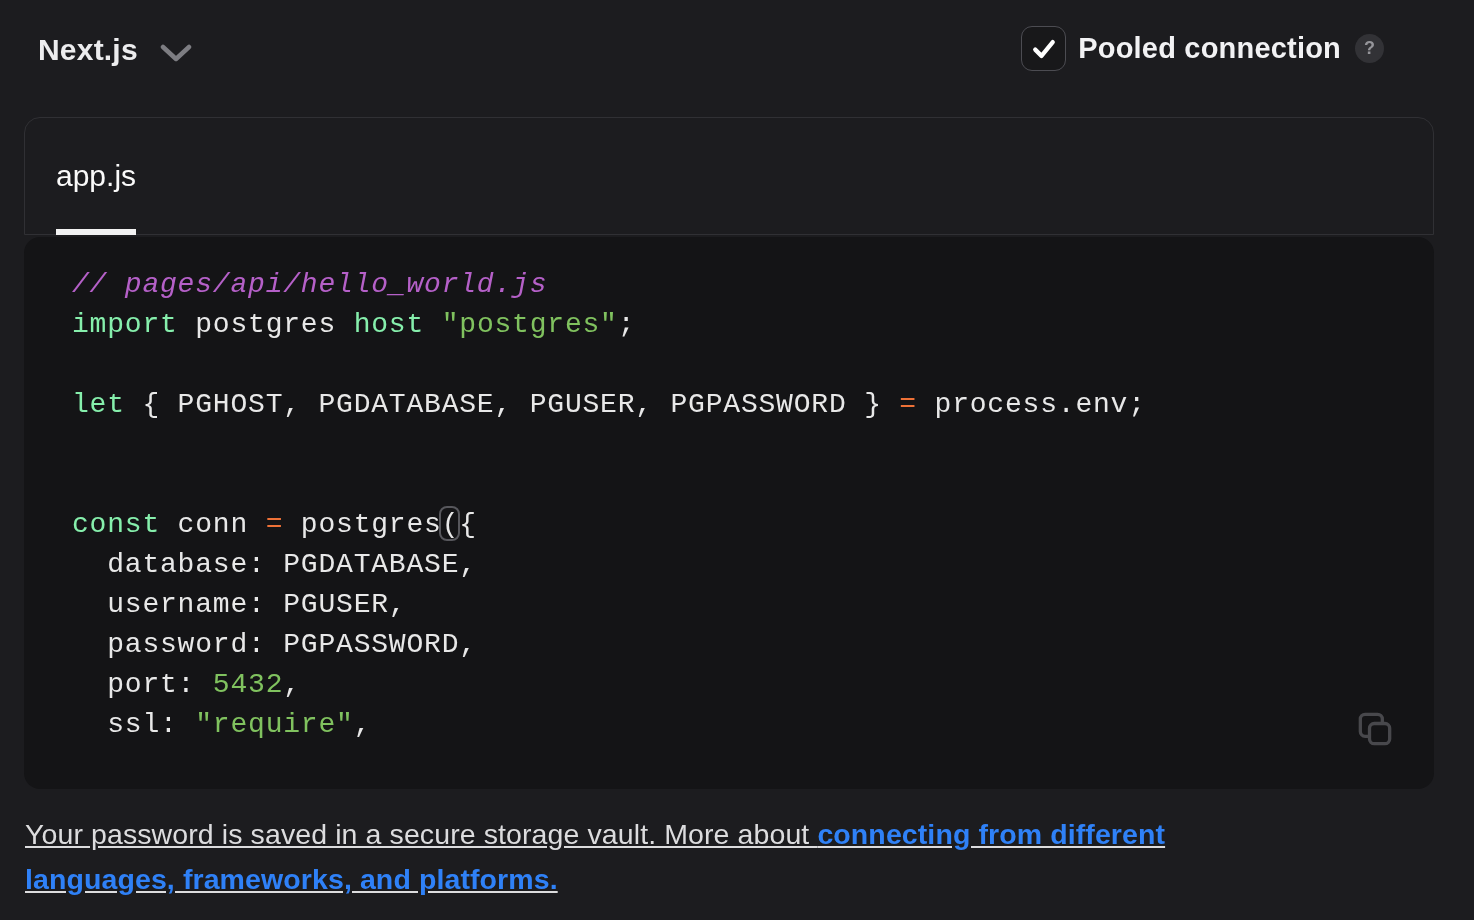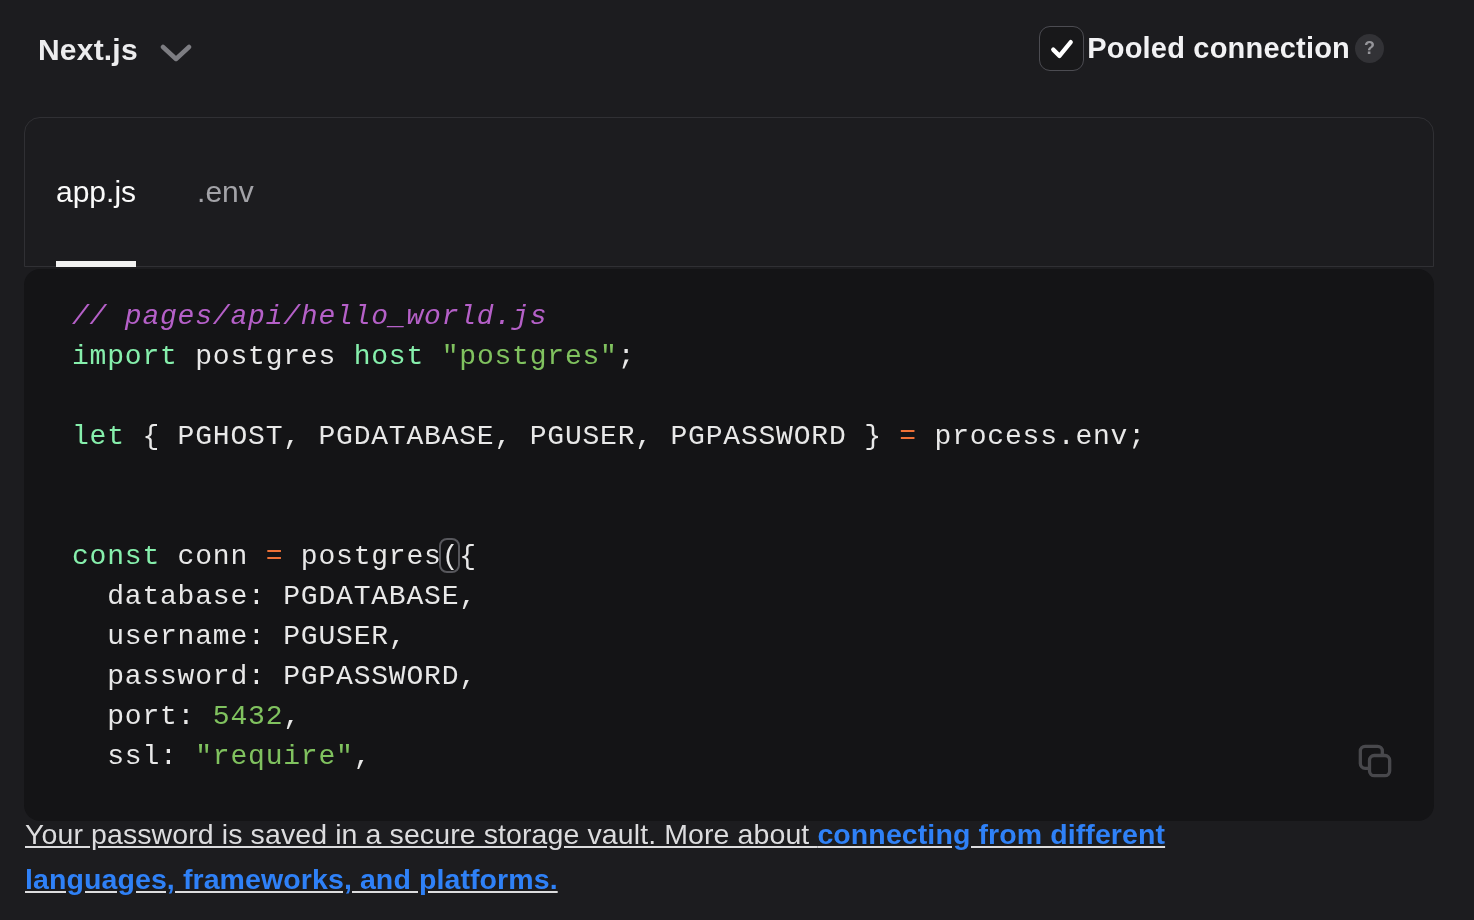--- a/index.html
+++ b/index.html
@@ -20,21 +20,21 @@
     display: flex; align-items: center; gap: 22px;
     cursor: pointer;
   }
   .framework-label {
     font-size: 30px; font-weight: 600; color: #ececee; letter-spacing: 0.2px;
   }
   .chevron { width: 32px; height: 20px; margin-top: 6px; }
 
   .pooled-group {
     position: absolute; right: 44px; top: 26px;
-    display: flex; align-items: center; gap: 3px;
+    display: flex; align-items: center; gap: 12px;
   }
   .checkbox {
     width: 45px; height: 45px;
     background: #18181a;
     border: 1.5px solid #4c4c52;
     border-radius: 11px;
     display: flex; align-items: center; justify-content: center;
     cursor: pointer;
   }
   .checkbox svg { display: none; }
@@ -44,21 +44,21 @@
     width: 29px; height: 29px; border-radius: 50%;
     background: #323236; color: #95959a;
     font-size: 18px; font-weight: 700;
     display: flex; align-items: center; justify-content: center;
     margin-left: 2px; cursor: pointer;
   }
 
   
   .card { position: absolute; left: 24px; top: 117px; width: 1410px; }
   .tabbar {
-    position: relative; height: 150px;
+    position: relative; height: 118px;
     border: 1px solid #303034;
     border-radius: 16px 16px 0 0;
     display: flex; align-items: center;
     padding: 0 0 0 31px;
   }
   .tab {
     position: relative; height: 100%;
     display: flex; align-items: center;
     margin-right: 61px;
     font-size: 30px; color: #a3a3a8;
@@ -134,21 +134,20 @@
       </svg>
     </div>
     <span class="pooled-label">Pooled connection</span>
     <span class="help-badge">?</span>
   </div>
 </div>
 
 <div class="card">
   <div class="tabbar">
       <div class="tab active">app.js</div>
-      <div class="tab">.env</div>
     </div>
 
   <div class="codeblock">
     <div id="code-lines">
         <div class="code-line"><span class="tok-comment">// pages/api/hello_world.js</span></div>
         <div class="code-line"><span class="tok-keyword">import</span><span class="tok-plain"> postgres </span><span class="tok-keyword">host</span><span class="tok-plain"> </span><span class="tok-string">"postgres"</span><span class="tok-plain">;</span></div>
         <div class="code-line">&nbsp;</div>
         <div class="code-line"><span class="tok-keyword">let</span><span class="tok-plain"> { PGHOST, PGDATABASE, PGUSER, PGPASSWORD } </span><span class="tok-operator">=</span><span class="tok-plain"> process.env;</span></div>
         <div class="code-line">&nbsp;</div>
         <div class="code-line">&nbsp;</div>

